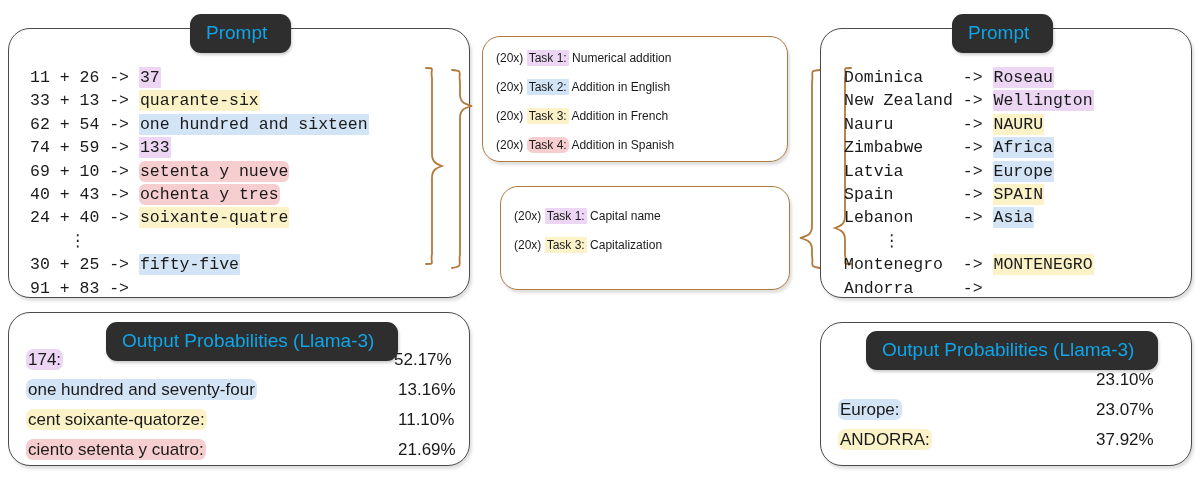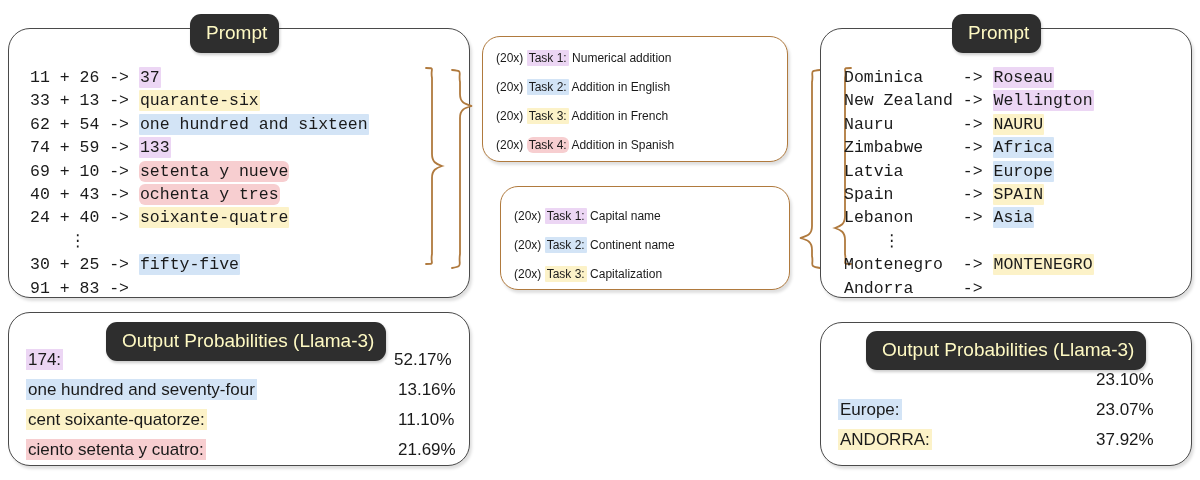--- a/index.html
+++ b/index.html
@@ -24,25 +24,25 @@
   }
   .panel.brown {
     border: 1.6px solid #b07a3e;
     border-radius: 18px;
   }
 
   
   .pill {
     position: absolute;
     background: #2e2e2e;
-    color: #fef9c3;
+    color: #0ea5e9;
     border-radius: 11px;
     font-size: 19px;
     line-height: 1;
-    padding: 9px 12px 11px 16px;
+    padding: 9px 24px 11px 16px;
     white-space: nowrap;
     z-index: 5;
     box-shadow: 1px 2px 3px rgba(0,0,0,0.2);
   }
 
   
   .mono {
     font-family: "Liberation Mono", "DejaVu Sans Mono", monospace;
     font-size: 16.5px;
     line-height: 23.4px;
@@ -76,21 +76,21 @@
   
   .prob-wrap { position: absolute; }
   .prob-row {
     position: relative;
     height: 30px;
     font-size: 17px;
     line-height: 30px;
     color: #1a1a1a;
     white-space: nowrap;
   }
-  .prob-label { padding: 1px 2px; border-radius: 0; }
+  .prob-label { padding: 1px 2px; border-radius: 7px; }
   .prob-val {
     position: absolute;
     font-size: 17px;
     color: #1a1a1a;
   }
 
   svg.brace { position: absolute; overflow: visible; }
 </style>
 </head>
 <body>
@@ -111,21 +111,20 @@
 <div class="task-lines" id="task-top-lines" style="left:496px; top:44px;">
     <div class="task-row"><span class="cnt">(20x)</span> <span class="tname hl hl-purple">Task 1:</span> <span>Numerical addition</span></div>
     <div class="task-row"><span class="cnt">(20x)</span> <span class="tname hl hl-blue">Task 2:</span> <span>Addition in English</span></div>
     <div class="task-row"><span class="cnt">(20x)</span> <span class="tname hl hl-yellow">Task 3:</span> <span>Addition in French</span></div>
     <div class="task-row"><span class="cnt">(20x)</span> <span class="tname hl hl-pink">Task 4:</span> <span>Addition in Spanish</span></div>
   </div>
 
 <div class="panel brown" style="left:500px; top:186px; width:290px; height:104px;"></div>
 <div class="task-lines" id="task-bottom-lines" style="left:514px; top:202px;">
     <div class="task-row"><span class="cnt">(20x)</span> <span class="tname hl hl-purple">Task 1:</span> <span>Capital name</span></div>
-    <div class="task-row"><span class="cnt">(20x)</span> <span class="tname hl hl-blue">Task 2:</span> <span>Continent name</span></div>
     <div class="task-row"><span class="cnt">(20x)</span> <span class="tname hl hl-yellow">Task 3:</span> <span>Capitalization</span></div>
   </div>
 
 <svg class="brace" style="left:790px; top:68px;" width="32" height="202" viewBox="0 0 32 202">
   <path d="M30 2 C 18 3, 24 4, 22 14 L22 158 C22 166, 18 168, 10 170 C18 172, 22 174, 22 182 L22 188 C24 197, 18 198, 30 200" fill="none" stroke="#b07a3e" stroke-width="1.8" stroke-linecap="round"></path>
 </svg>
 
 <div class="panel" style="left:820px; top:28px; width:372px; height:270px;"></div>
 <div class="pill" style="left:952px; top:14px;">Prompt</div>
 

